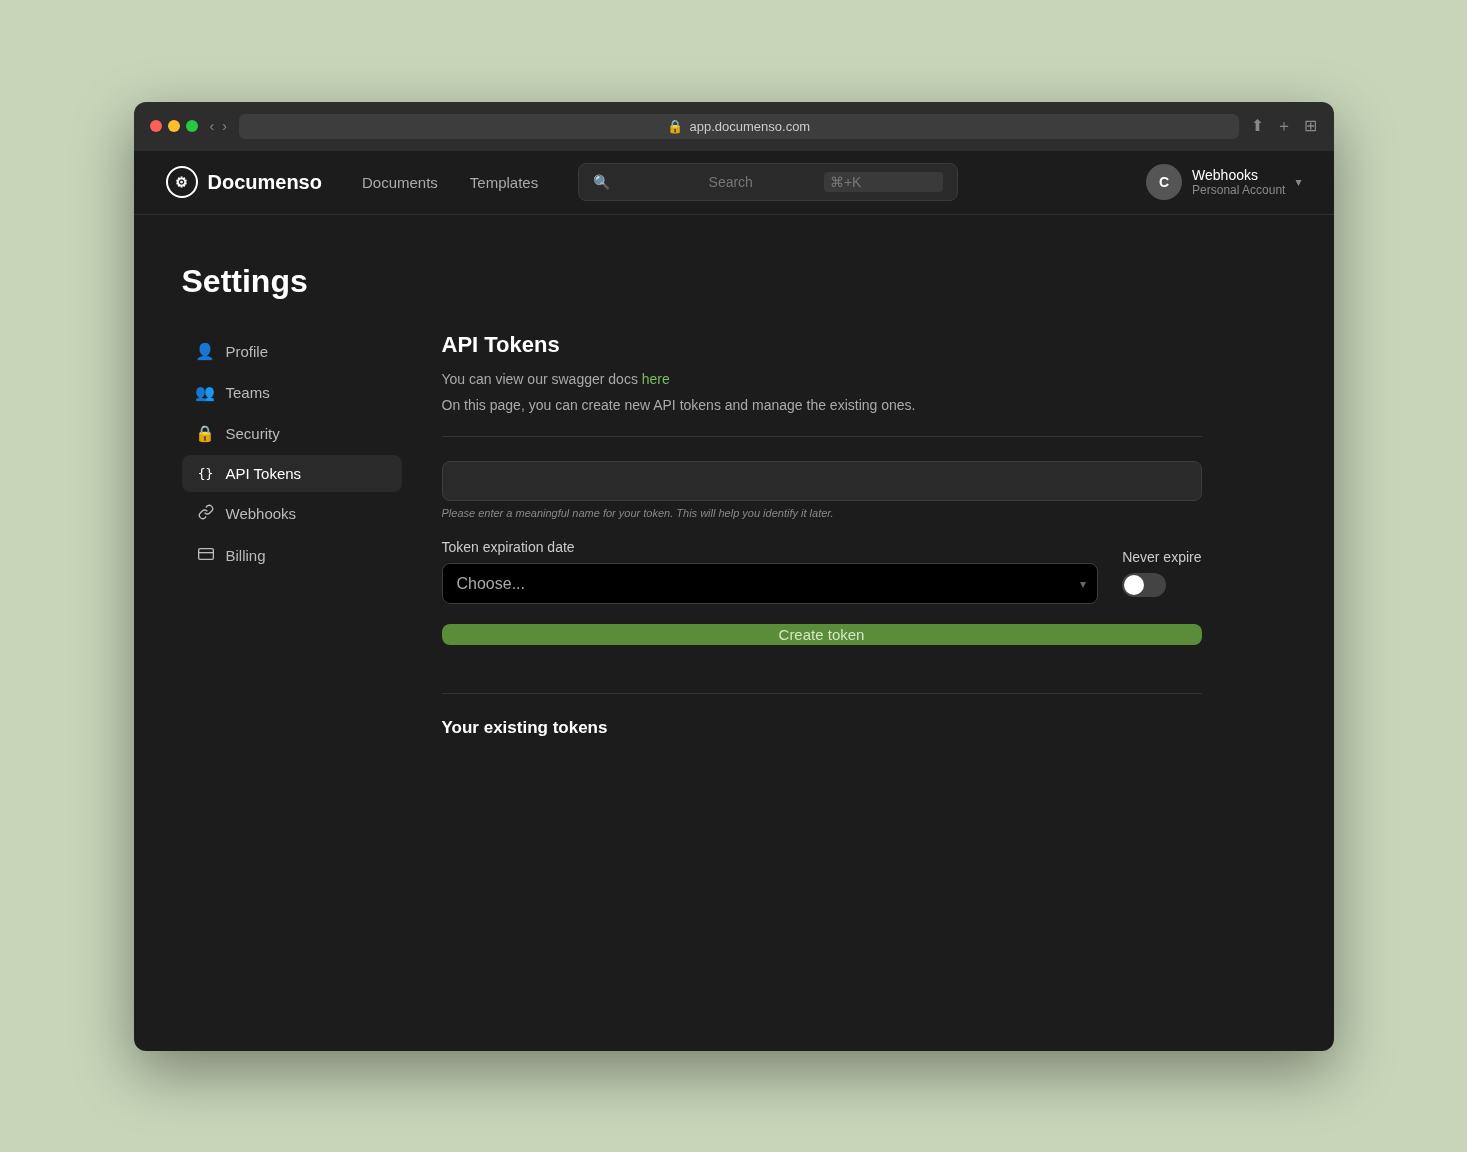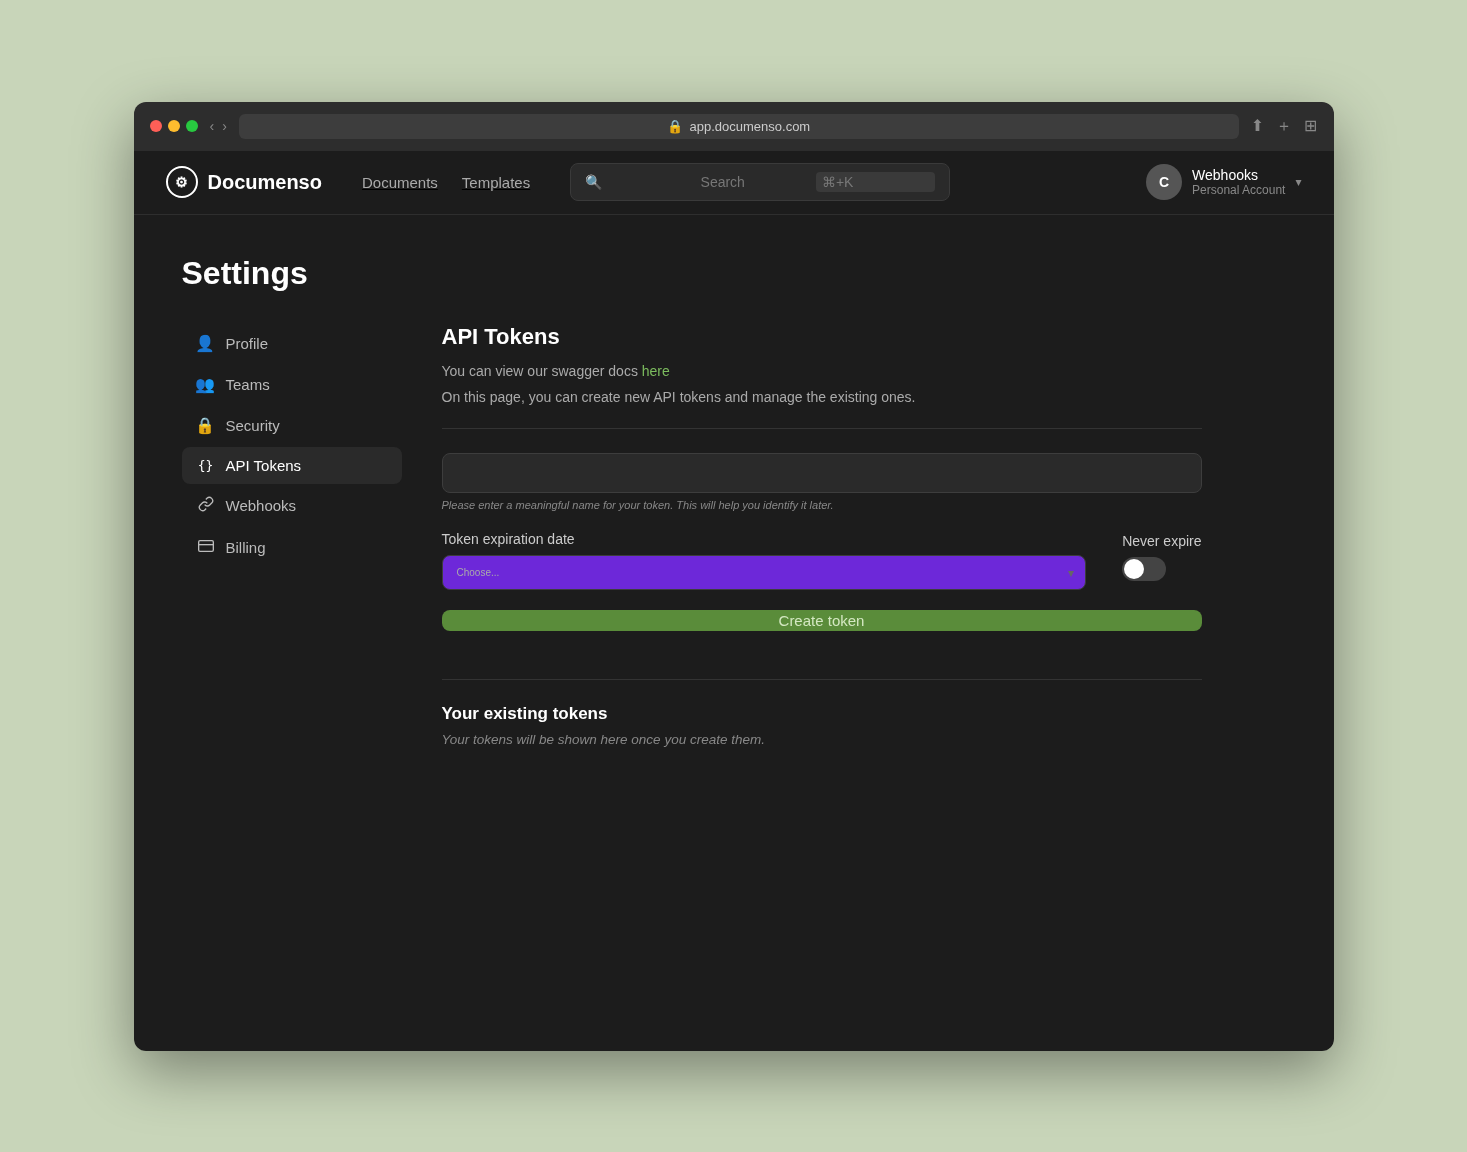--- a/index.html
+++ b/index.html
@@ -117,22 +117,21 @@
       height: 32px;
       border: 2px solid #fff;
       border-radius: 50%;
       display: flex;
       align-items: center;
       justify-content: center;
       font-size: 14px;
     }
     .nav-links {
       display: flex;
-      gap: 24px;
-      text-decoration: underline;
+      gap: 32px;
     }
     .nav-link {
       color: #aaa;
       font-size: 15px;
       cursor: pointer;
       padding: 4px 0;
     }
 
     .search-bar {
       flex: 1;
@@ -179,20 +178,21 @@
       font-weight: 600;
     }
     .user-info { color: #fff; }
     .user-name { font-size: 14px; font-weight: 500; }
     .user-account { font-size: 12px; color: #888; }
     .chevron { color: #888; font-size: 12px; }
 
     
     .content {
       padding: 40px 48px;
+      margin-top: 8px;
     }
 
     .page-title {
       color: #fff;
       font-size: 32px;
       font-weight: 700;
       margin-bottom: 32px;
     }
 
     .settings-layout {
@@ -275,22 +275,22 @@
     }
     .form-hint {
       color: #888;
       font-size: 11px;
       font-style: italic;
       margin-top: 6px;
     }
 
     .expiry-row {
       display: flex;
-      align-items: flex-start;
-      gap: 36px;
+      align-items: center;
+      gap: 24px;
       margin-top: 20px;
       margin-bottom: 20px;
     }
     .expiry-select-group {
       flex: 1;
     }
     .never-expire-group {
       display: flex;
       flex-direction: column;
       align-items: flex-start;
@@ -301,26 +301,26 @@
       color: #ccc;
       font-size: 14px;
       font-weight: 500;
     }
 
     .select-wrapper {
       position: relative;
     }
     .form-select {
       width: 100%;
-      background: #6d28d9;
+      background: #000000;
       border: 1px solid #3d3d3d;
       border-radius: 8px;
       padding: 11px 46px 11px 14px;
       color: #aaa;
-      font-size: 10px;
+      font-size: 16px;
       outline: none;
       appearance: none;
       cursor: pointer;
     }
     .select-arrow {
       position: absolute;
       right: 12px;
       top: 50%;
       transform: translateY(-50%);
       color: #666;
@@ -505,18 +505,17 @@
                 <div class="toggle-knob"></div>
               </div>
             </div>
           </div>
 
           <button class="create-token-btn">Create token</button>
 
           <hr class="divider">
 
           <h3 class="existing-tokens-title">Your existing tokens</h3>
-          <p class="existing-tokens-desc">Your tokens will be shown here once you create them.</p>
         </div>
       </div>
     </div>
   </div>
 </div>
 
 </body></html>

